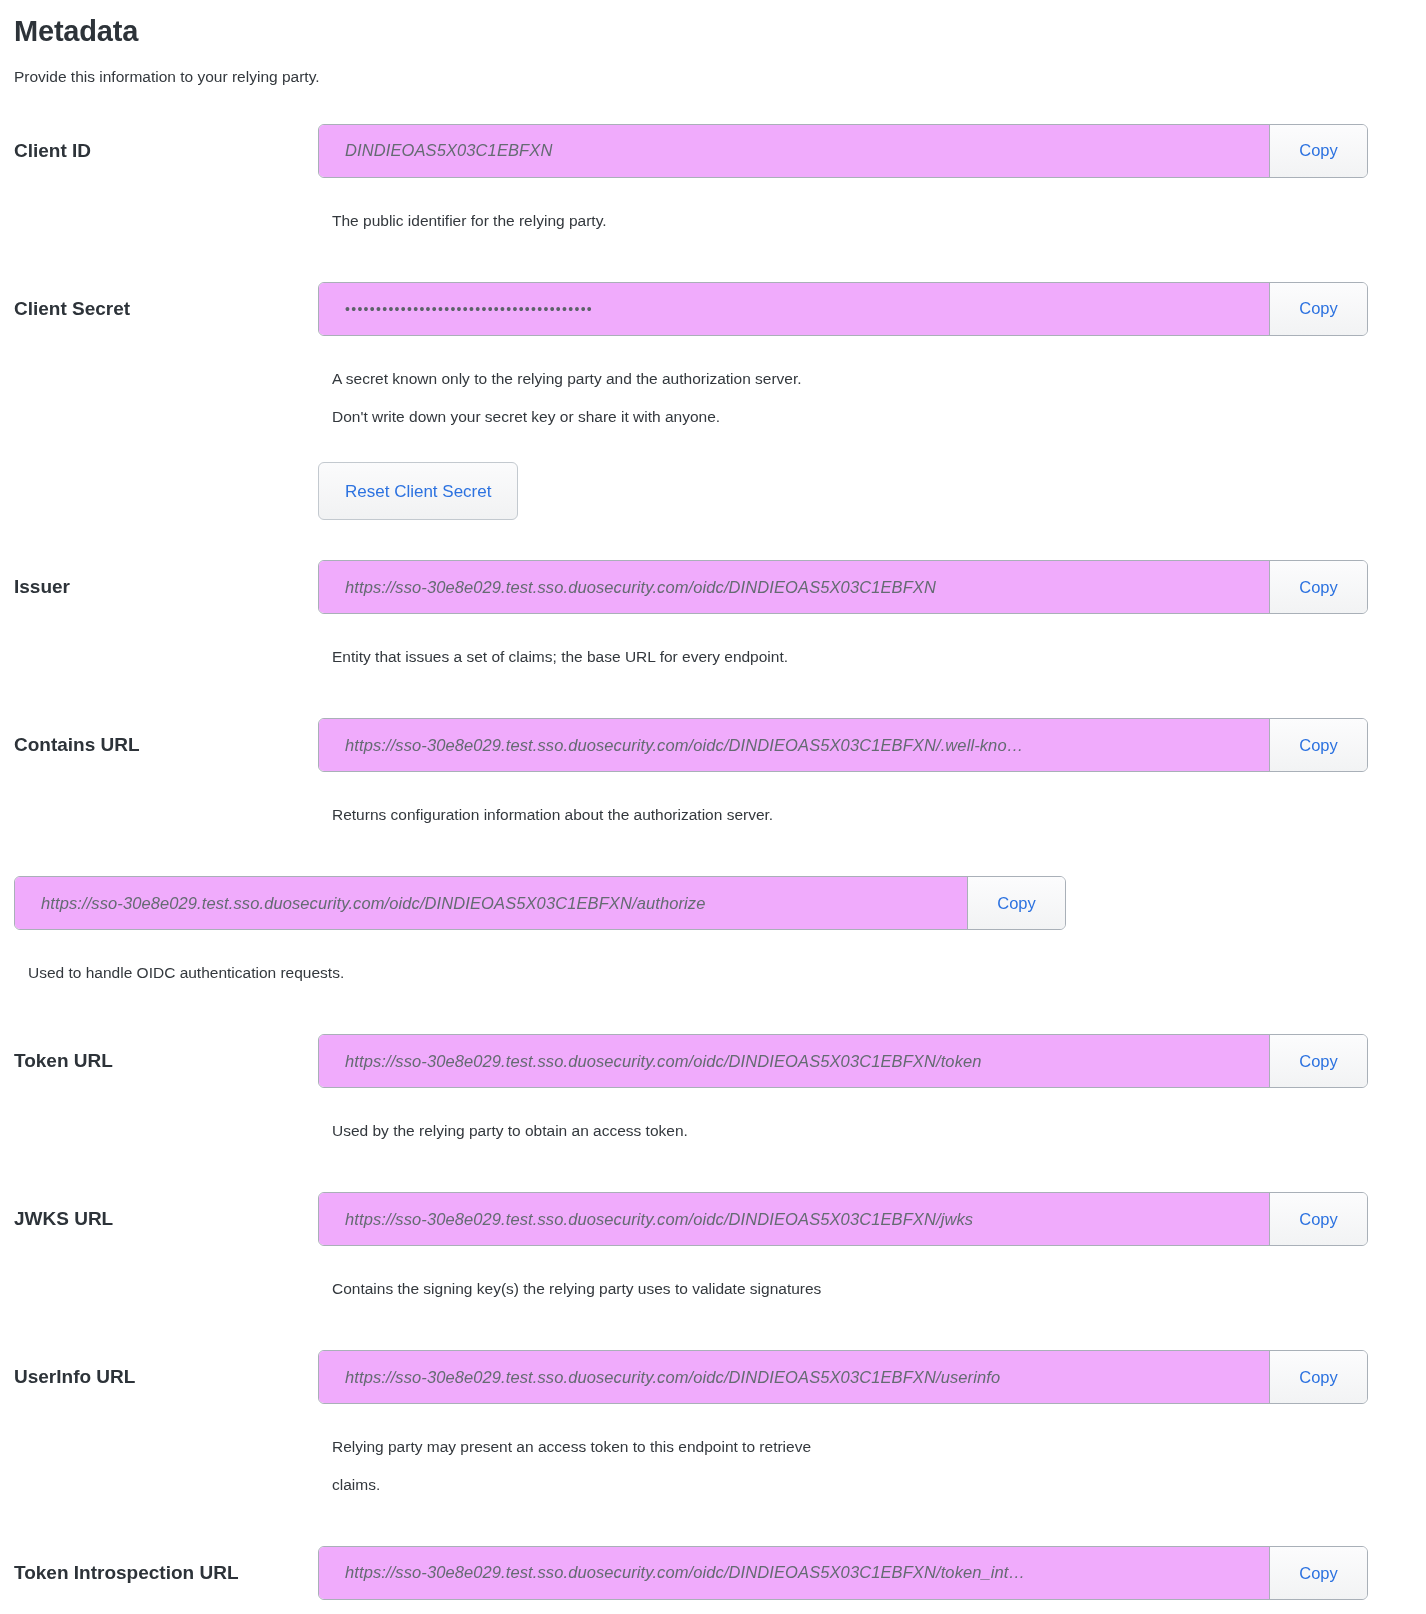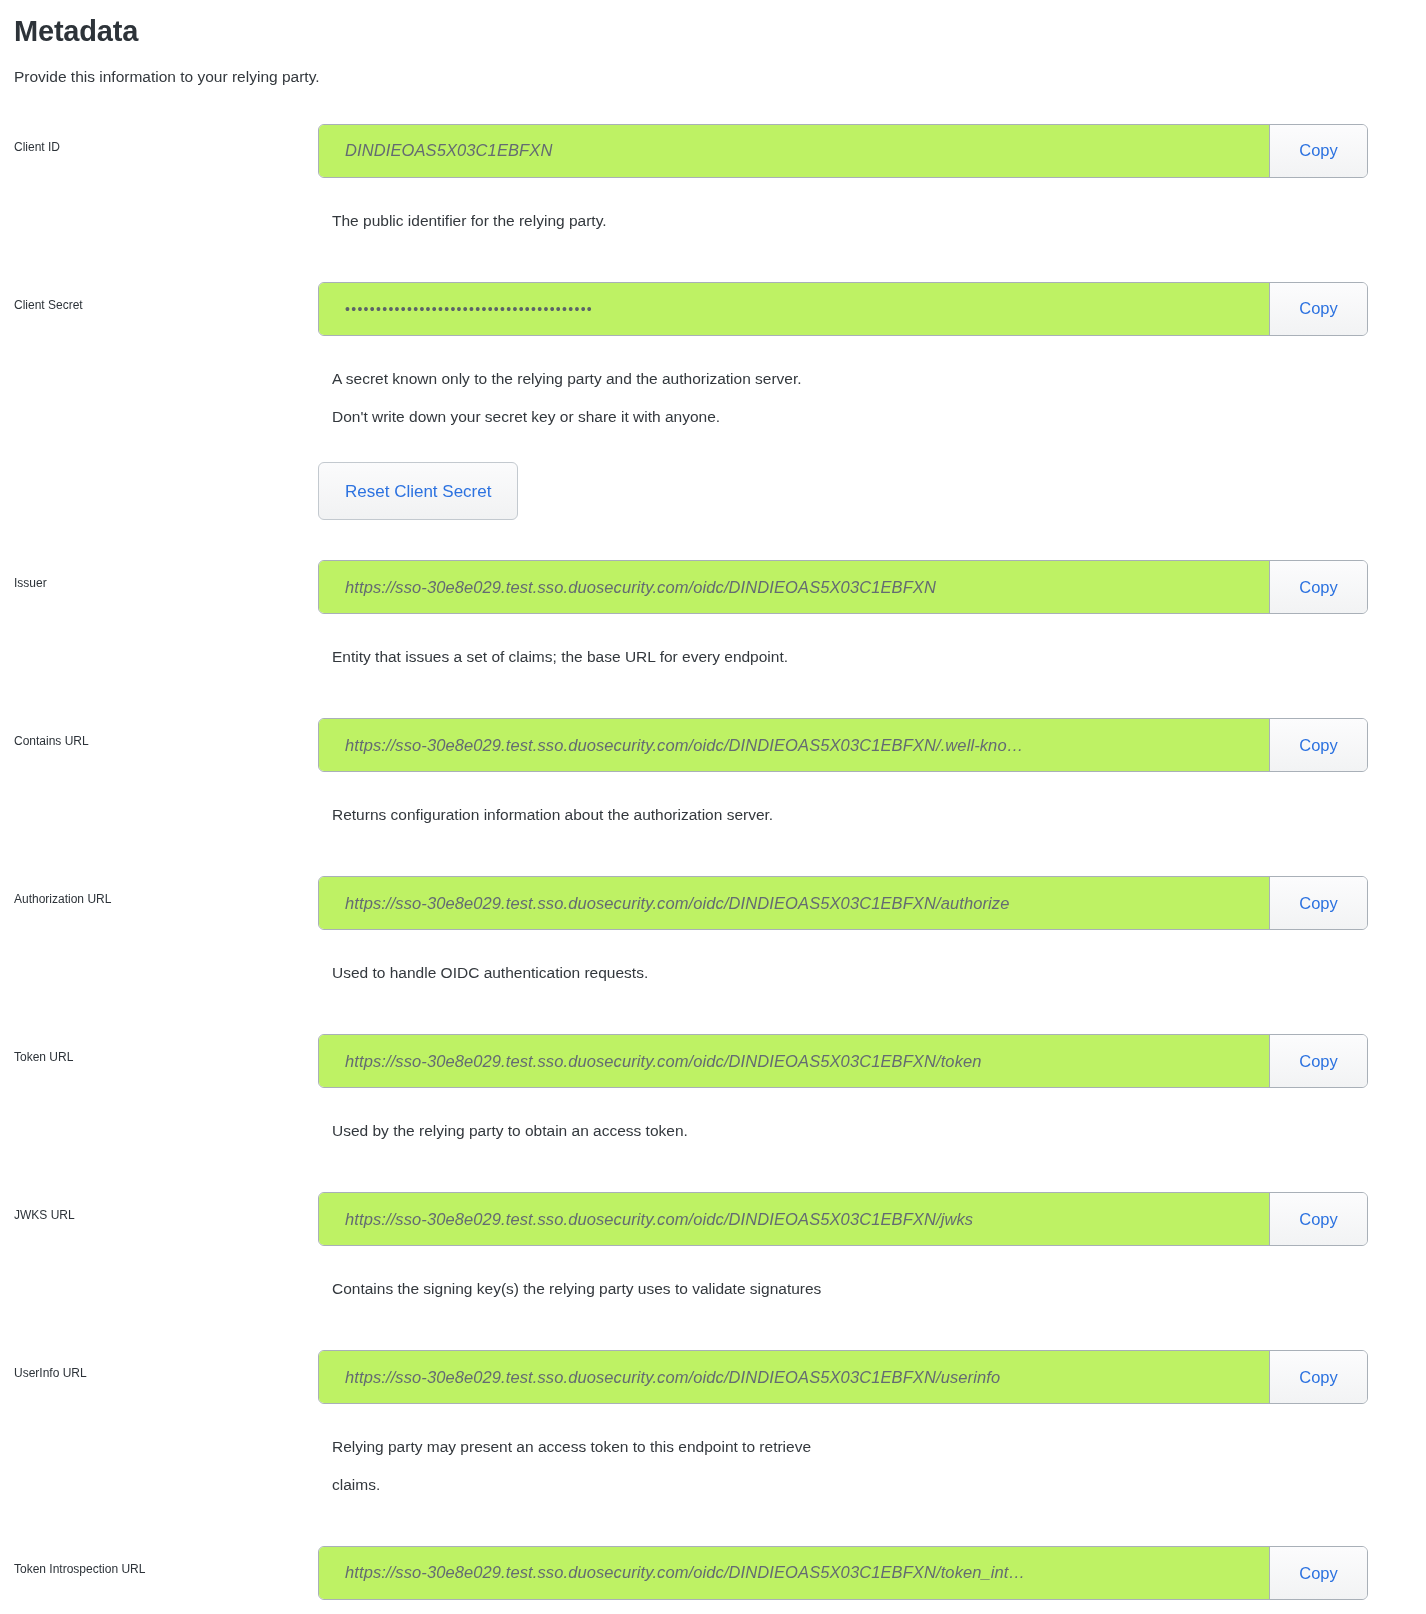--- a/index.html
+++ b/index.html
@@ -45,22 +45,22 @@
     margin-top: 36px;
   }
   .form-row {
     display: flex;
     align-items: flex-start;
     padding: 0 0 0 14px;
   }
   .row-label {
     width: 304px;
     flex: 0 0 304px;
-    font-size: 12px;
-    font-weight: normal;
+    font-size: 19px;
+    font-weight: bold;
     color: #2d3339;
     line-height: 1.2;
     padding-top: 16px;
   }
   .row-field {
     flex: 1 1 auto;
     min-width: 0;
     padding-right: 58px;
   }
 
@@ -78,21 +78,21 @@
   }
   .input-value {
     flex: 1 1 auto;
     min-width: 0;
     display: flex;
     align-items: center;
     padding: 0 0 0 26px;
     font-size: 16.5px;
     font-style: italic;
     color: #646b72;
-    background: #bef264;
+    background: #f0abfc;
     white-space: nowrap;
     overflow: hidden;
     text-overflow: clip;
     letter-spacing: 0.1px;
     text-align: center;
   }
   .input-value.secret {
     font-style: normal;
     letter-spacing: 1.3px;
     font-size: 14px;
@@ -210,21 +210,20 @@
           <button class="copy-btn">Copy</button>
         </div>
         <div class="help help-block">
           <p class="help-line">Returns configuration information about the authorization server.</p>
         </div>
       </div>
     </div>
     <div class="row-gap"></div>
 
     <div class="form-row">
-      <div class="row-label">Authorization URL</div>
       <div class="row-field">
         <div class="input-group">
           <div class="input-value">https://sso-30e8e029.test.sso.duosecurity.com/oidc/DINDIEOAS5X03C1EBFXN/authorize</div>
           <button class="copy-btn">Copy</button>
         </div>
         <div class="help help-block">
           <p class="help-line">Used to handle OIDC authentication requests.</p>
         </div>
       </div>
     </div>

